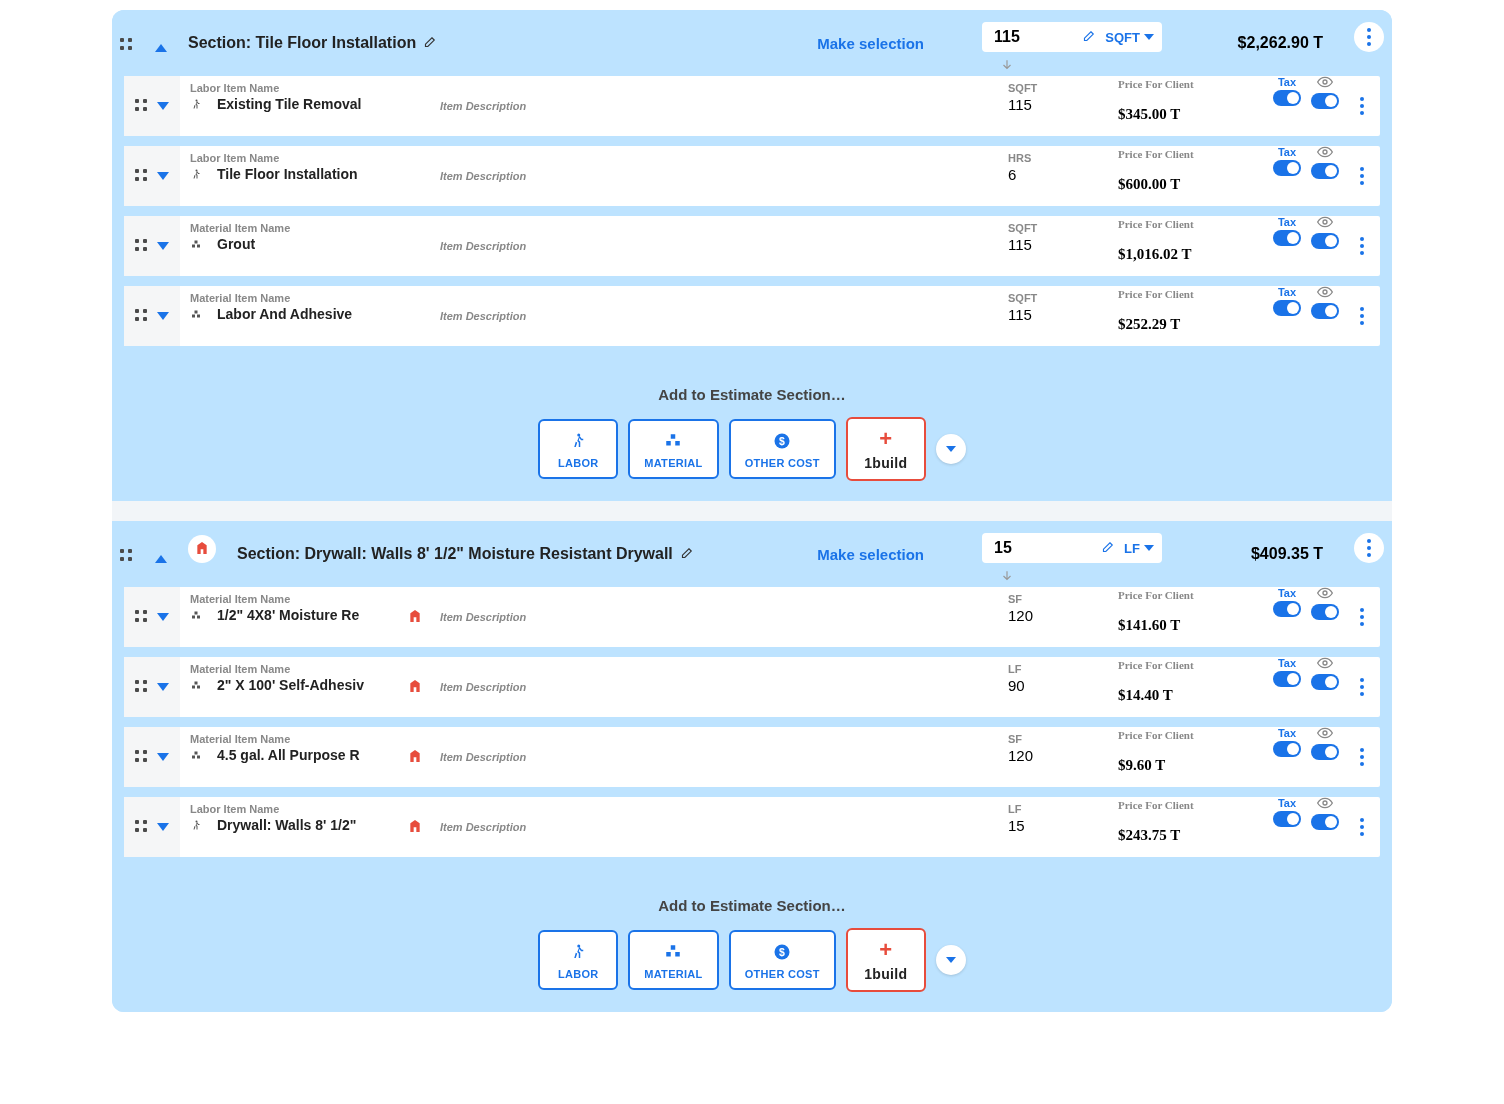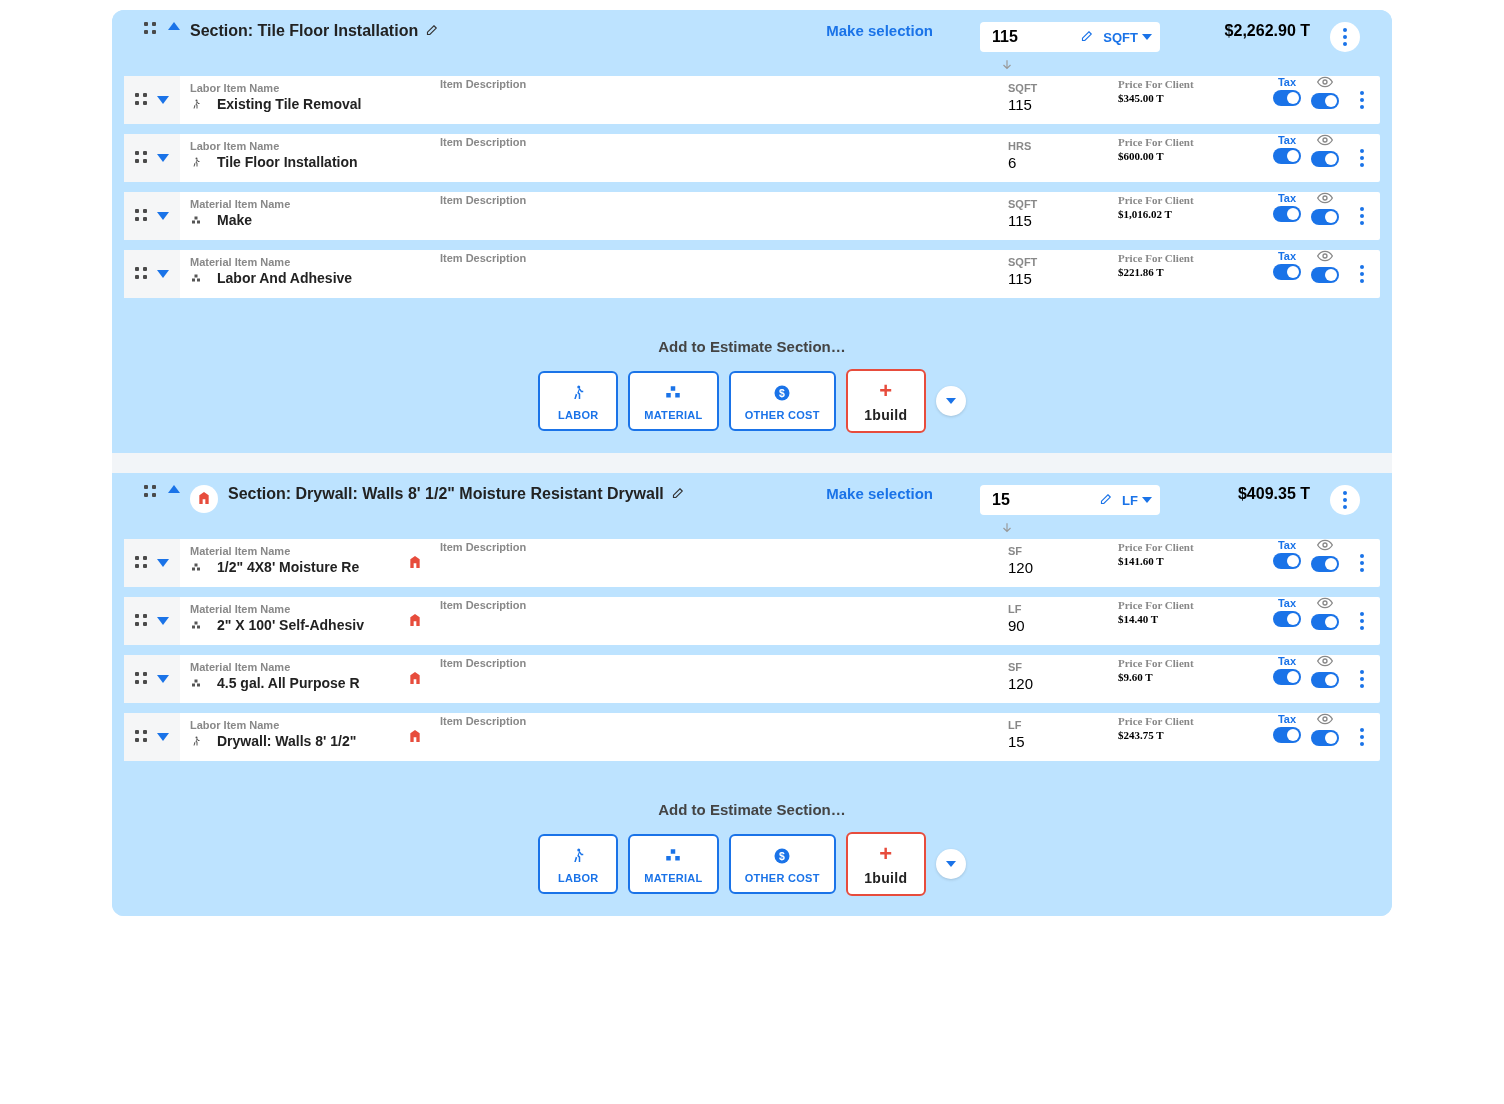--- a/index.html
+++ b/index.html
@@ -11,23 +11,23 @@
 .container {
   background: #bde3ff;
   border-radius: 12px;
   overflow: hidden;
   width: 1280px;
   margin: 0 auto;
 }
 .section { background: #bde3ff; }
 .section-header {
   display: flex;
-  align-items: flex-start;
-  padding: 12px 32px;
-  gap: 10px;
+  align-items: flex-end;
+  padding: 12px 8px;
+  gap: 21px;
 }
 .drag-handle {
   width: 14px; height: 14px;
   display: grid;
   grid-template-columns: 1fr 1fr;
   gap: 2px;
   cursor: grab;
 }
 .drag-handle span {
   width: 4px; height: 4px; background: #4a4a4a; border-radius: 1px;
@@ -79,27 +79,27 @@
   display: flex; background: #fff; margin: 4px 12px 10px 12px; border-radius: 2px;
   align-items: stretch; min-height: 48px;
 }
 .cell-drag { width: 56px; background: #f5f6f7; display: flex; align-items: center; justify-content: center; gap: 8px; }
 .cell-name { width: 220px; padding: 6px 10px; }
 .label-small { font-size: 11px; color: #888; font-weight: 600; }
 .item-name { font-size: 14px; font-weight: 600; color: #222; margin-top: 2px; display: flex; align-items: center; gap: 15px; white-space: nowrap; overflow: hidden; }
 .type-icon { width: 12px; height: 14px; display: inline-flex; align-items: center; justify-content: center; }
 .cell-badge { width: 30px; display: flex; align-items: center; justify-content: center; }
 .onebuild-badge { color: #e74c3c; font-weight: 900; font-size: 14px; }
-.cell-desc { flex: 1; padding: 2px 10px; overflow: hidden; }
+.cell-desc { flex: 1; padding: 24px 10px; overflow: hidden; font-style: italic; }
 .desc-text { font-size: 14px; color: #333; margin-top: 4px; margin-left: 20px; white-space: nowrap; overflow: hidden; }
 .bullet { font-size: 13px; margin-right: 6px; }
 .cell-qty { width: 110px; padding: 6px 10px; }
 .qty-val { font-size: 15px; font-weight: 500; margin-top: 2px; }
 .cell-price { width: 160px; padding: 2px 10px; font-family: Liberation Serif, serif; }
-.price-val { font-size: 11px; font-weight: 600; margin-top: 2px; }
+.price-val { font-size: 15px; font-weight: 600; margin-top: 16px; }
 .cell-toggle { width: 38px; display: flex; flex-direction: column; align-items: center; gap: 2px; }
 .cell-toggle .tlabel { font-size: 11px; color: #1a73e8; font-weight: 700; }
 .eye-icon { color: #888; font-size: 13px; }
 .toggle {
   width: 28px; height: 16px; background: #1a73e8; border-radius: 8px; position: relative; cursor: pointer;
 }
 .toggle::after {
   content: ""; position: absolute; right: 2px; top: 2px; width: 12px; height: 12px; background: #fff; border-radius: 50%;
 }
 .cell-more { width: 36px; display: flex; align-items: center; justify-content: center; }
@@ -291,21 +291,21 @@
     <div class="cell-name">
       <div class="label-small">Material Item Name</div>
       <div class="item-name">
             <span class="type-icon material-icon">
               <svg viewBox="0 0 24 24" fill="#555">
                 <rect x="9" y="4" width="6" height="6"></rect>
                 <rect x="4" y="12" width="6" height="6"></rect>
                 <rect x="14" y="12" width="6" height="6"></rect>
               </svg>
             </span>
-            <span>Make</span>
+            <span>Grout</span>
           </div>
     </div>
     <div class="cell-badge"></div>
     <div class="cell-desc">
       <div class="label-small">Item Description</div>
 
     </div>
     <div class="cell-qty">
       <div class="label-small">SQFT</div>
       <div class="qty-val">115</div>
@@ -360,21 +360,21 @@
     <div class="cell-desc">
       <div class="label-small">Item Description</div>
 
     </div>
     <div class="cell-qty">
       <div class="label-small">SQFT</div>
       <div class="qty-val">115</div>
     </div>
     <div class="cell-price">
       <div class="label-small">Price For Client</div>
-      <div class="price-val">$221.86 T</div>
+      <div class="price-val">$252.29 T</div>
     </div>
     <div class="cell-toggle">
       <div class="tlabel">Tax</div>
       <div class="toggle"></div>
     </div>
     <div class="cell-toggle">
       <span class="eye-icon"><svg width="16" height="12" viewBox="0 0 24 16" fill="none" stroke="#888" stroke-width="2">
               <path d="M1 8s4-7 11-7 11 7 11 7-4 7-11 7S1 8 1 8z"></path>
               <circle cx="12" cy="8" r="3"></circle>
             </svg></span>

